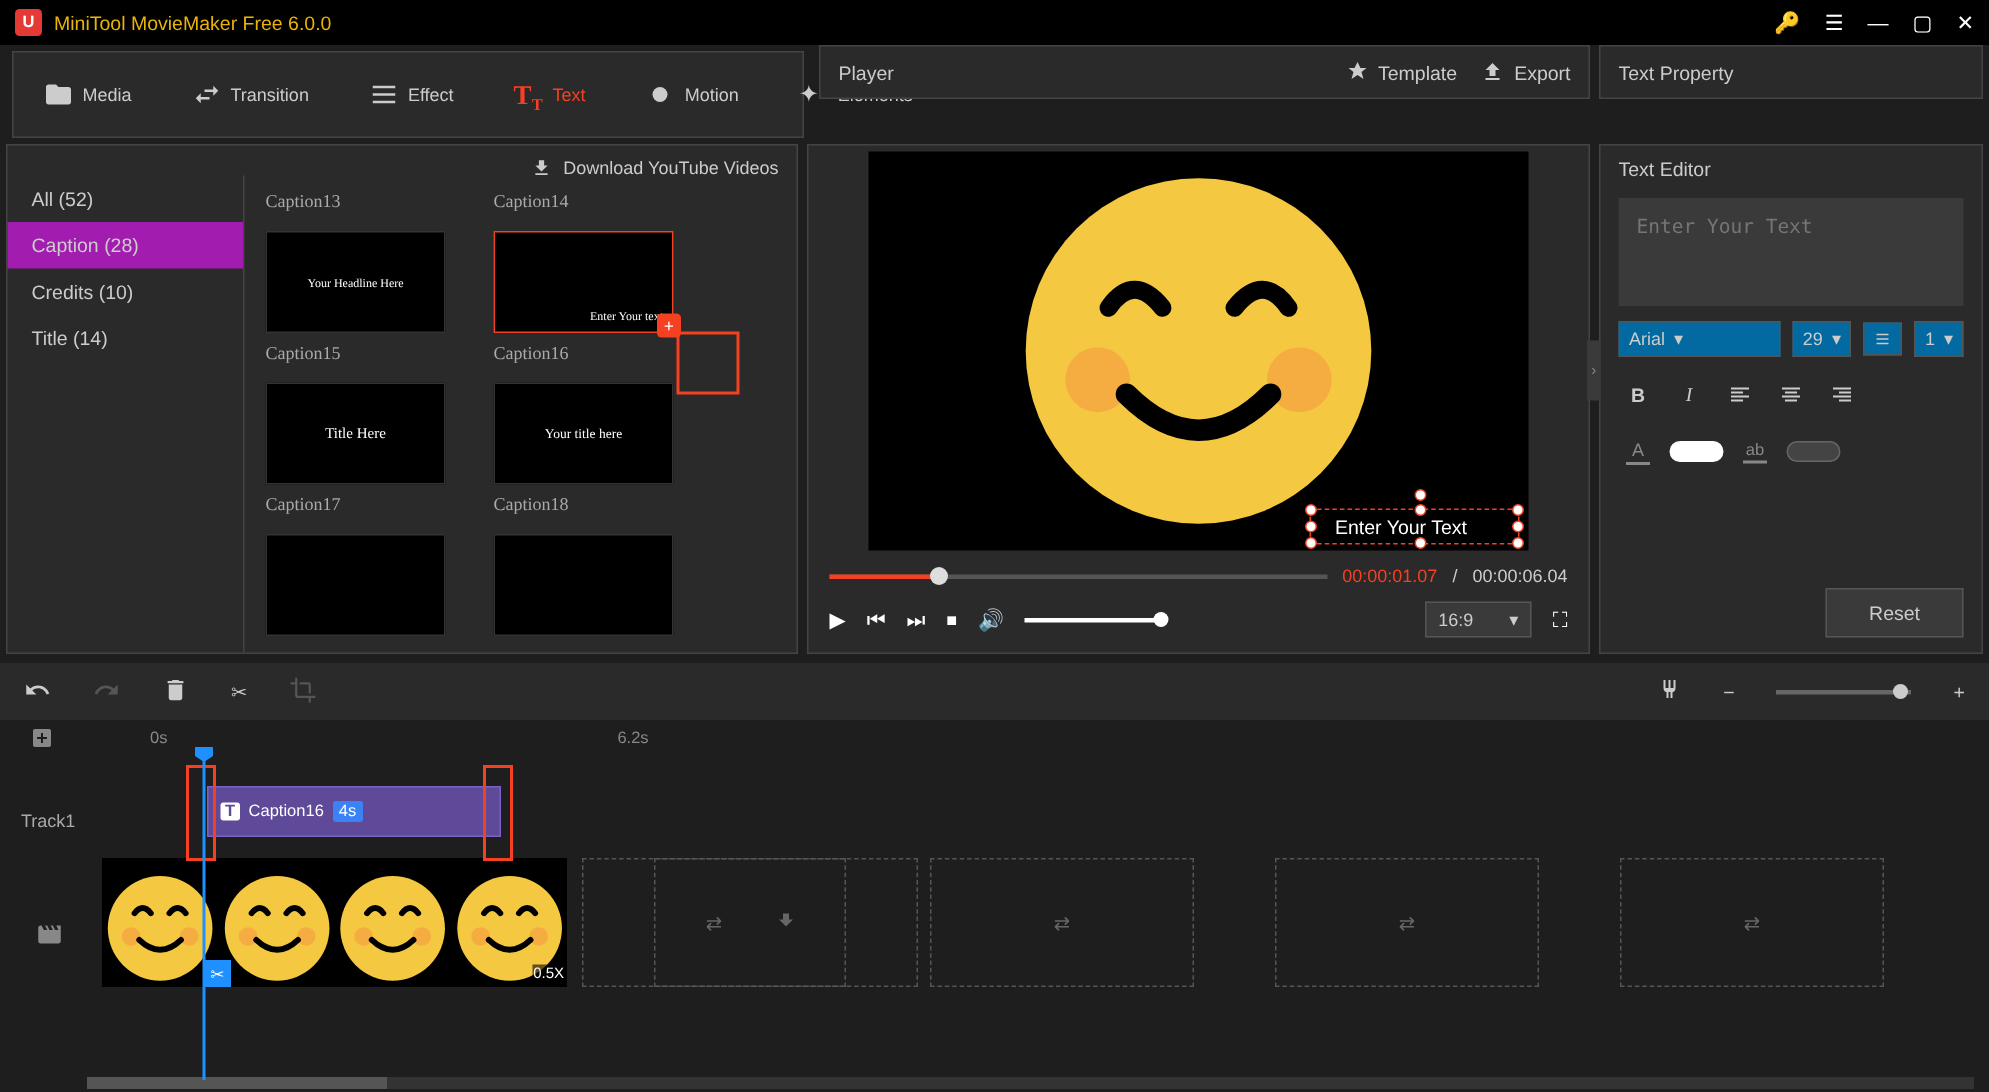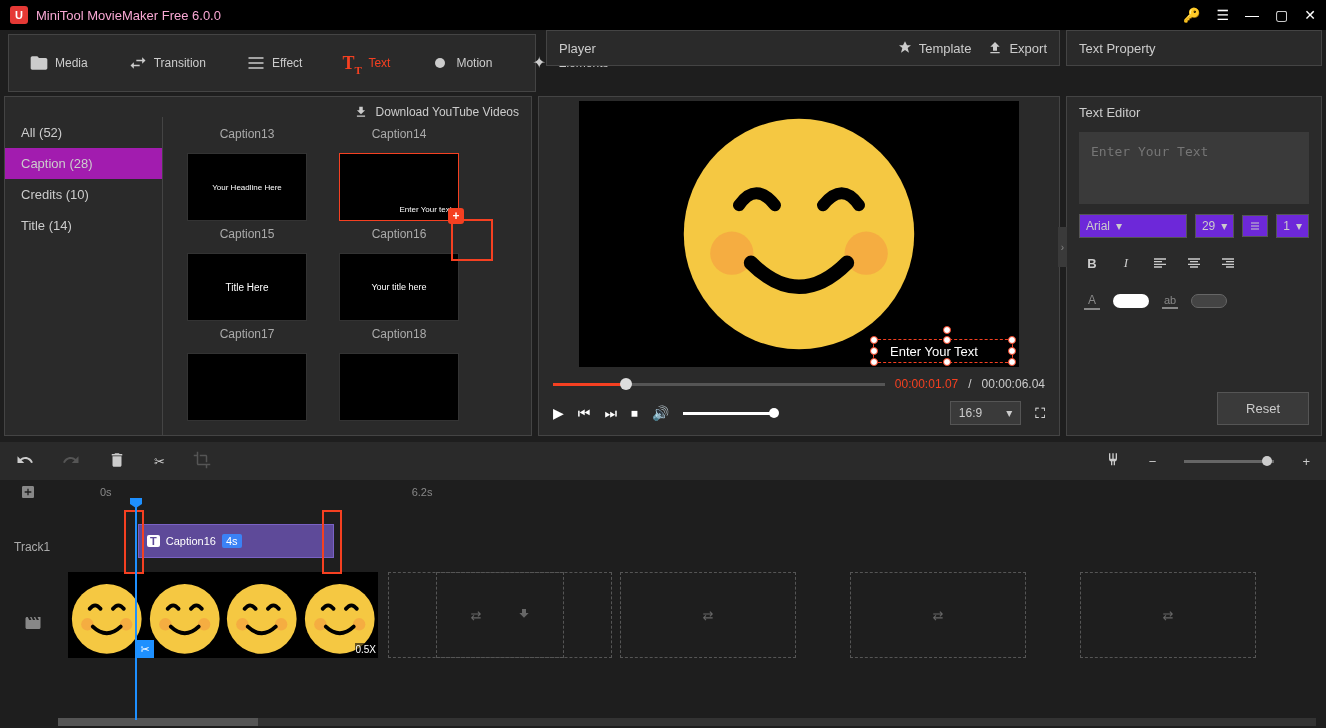--- a/index.html
+++ b/index.html
@@ -24,21 +24,21 @@
   background: #e53935;
   border-radius: 3px;
   display: flex;
   align-items: center;
   justify-content: center;
   color: #fff;
   font-weight: bold;
   font-size: 11px;
   margin-right: 8px;
 }
-.titlebar-title { flex: 1; color: #f9a8d4; font-size: 13px; }
+.titlebar-title { flex: 1; color: #eab308; font-size: 13px; }
 .titlebar-controls { display: flex; gap: 16px; align-items: center; }
 .key-icon { color: #f5c842; }
 .titlebar-btn { color: #fff; cursor: pointer; font-size: 14px; }
 
 .toolbar {
   background: #2a2a2a;
   border: 1px solid #444;
   margin: 4px;
   display: flex;
   height: 58px;
@@ -99,22 +99,23 @@
 .thumb-grid {
   display: flex;
   flex-wrap: wrap;
   gap: 12px;
   padding: 0 14px;
 }
 .thumb-cell {
   width: 140px;
   display: flex;
   flex-direction: column;
-  align-items: center;
+  align-items: flex-start;
   gap: 6px;
+  font-family: Liberation Serif, serif;
 }
 .thumb {
   width: 120px;
   height: 68px;
   background: #000;
   border: 1px solid #333;
   display: flex;
   align-items: center;
   justify-content: center;
   color: #fff;
@@ -287,21 +288,21 @@
   height: 72px;
   resize: none;
 }
 .prop-row {
   display: flex;
   gap: 8px;
   padding: 6px 12px;
   align-items: center;
 }
 .select-box {
-  background: #6d28d9;
+  background: #0369a1;
   border: 1px solid #555;
   color: #ccc;
   padding: 4px 6px;
   display: flex;
   align-items: center;
   gap: 6px;
   cursor: pointer;
   font-size: 12px;
 }
 .style-btn {

